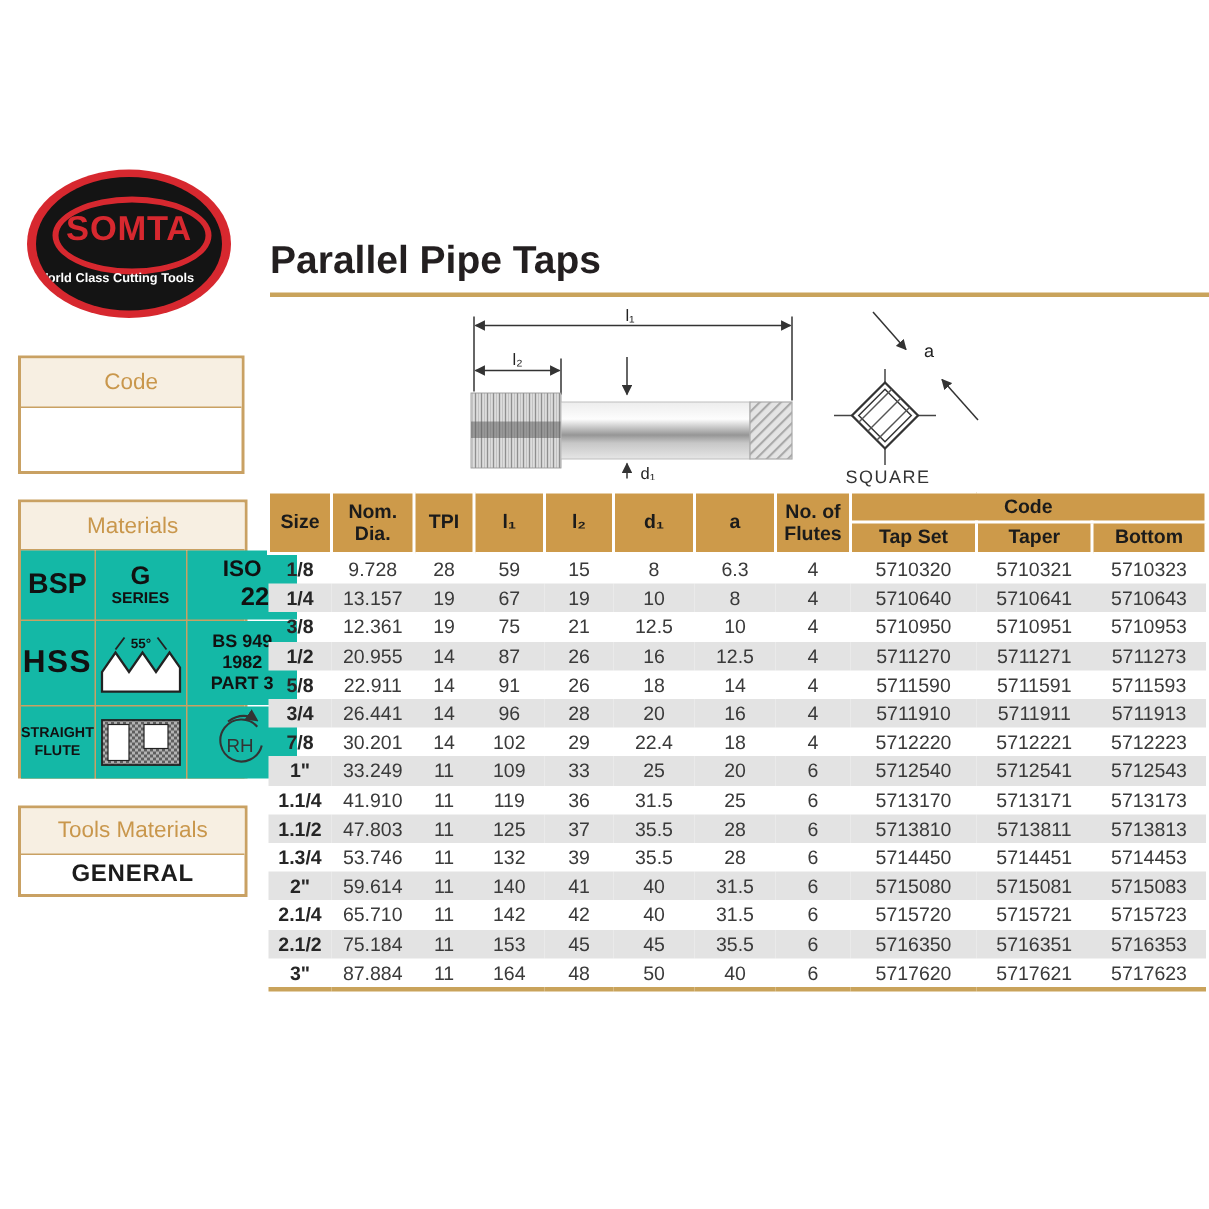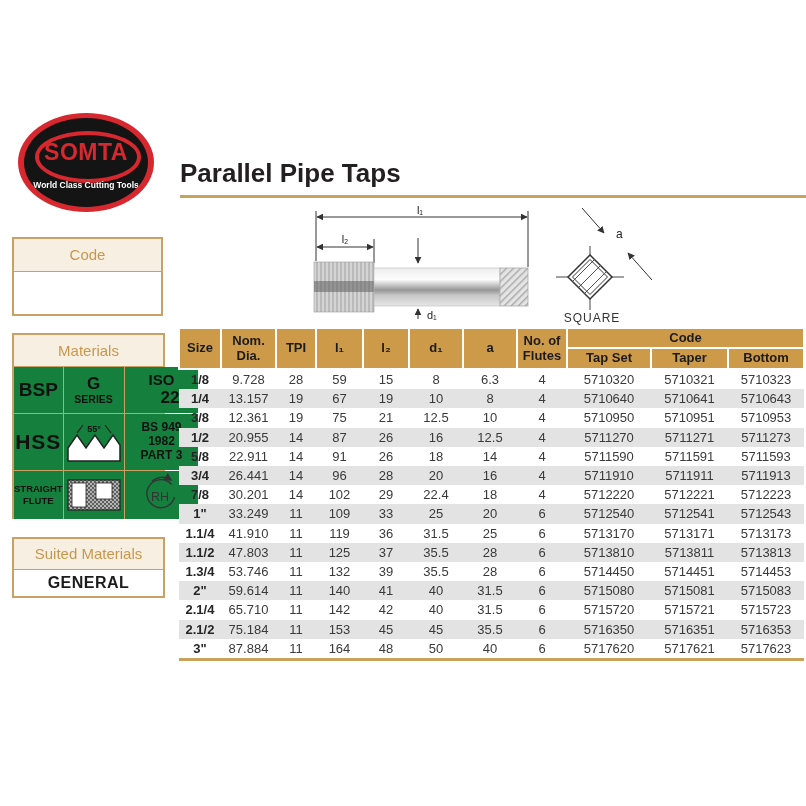--- a/index.html
+++ b/index.html
@@ -8,42 +8,42 @@
 
   
   .logo{position:absolute;left:18px;top:113px;width:136px;height:99px;
         background:#D7282F;border-radius:50%;}
   .logo-black{position:absolute;left:6px;top:5px;right:6px;bottom:5px;
         background:#141414;border-radius:50%;overflow:hidden;}
   .logo-ring{position:absolute;left:11px;top:13px;width:98px;height:44px;
         border:4px solid #D7282F;border-radius:50%;}
   .logo-name{position:absolute;left:0;right:0;top:21px;text-align:center;
         color:#D7282F;font-weight:bold;font-size:23px;letter-spacing:.5px;}
-  .logo-tagline{position:absolute;left:0;right:0;top:62px;text-align:center;
+  .logo-tagline{position:absolute;left:0;right:0;top:62px;
         color:#fff;font-weight:bold;font-size:8.5px;white-space:nowrap;}
 
   
   .title{position:absolute;left:180px;top:158px;margin:0;font-size:26px;
         font-weight:bold;color:#231F20;}
   .title-rule{position:absolute;left:180px;top:195px;right:0;height:3px;background:#C9A35B;}
 
   
   .box{position:absolute;border:2px solid #C9A163;background:#fff;box-sizing:border-box;}
   .box-header{background:#F7EFE2;color:#C9974C;text-align:center;font-size:15px;
         border-bottom:1px solid #C9A163;}
   .code-box{left:12px;top:237px;width:151px;height:79px;}
   .code-box .box-header{line-height:32px;height:32px;}
   .code-value{height:43px;display:flex;align-items:center;justify-content:center;
         font-size:26px;font-weight:bold;color:#1c1c1c;}
 
   .props-box{left:12px;top:333px;width:153px;height:186px;}
   .props-box .box-header{line-height:31px;height:31px;}
   .props-grid{display:grid;grid-template-columns:1fr 1.05fr 1.1fr;
         grid-template-rows:46px 56px 48px;gap:1px;background:#C9A163;}
-  .pcell{background:#15803d;display:flex;flex-direction:column;align-items:center;
+  .pcell{background:#14b8a6;display:flex;flex-direction:column;align-items:center;
         justify-content:center;color:#111;text-align:center;}
   .c-bsp{font-size:19px;font-weight:bold;}
   .c-g .l1{font-size:17px;font-weight:bold;line-height:1.05;}
   .c-g .l2{font-size:10.5px;font-weight:bold;}
   .c-iso .l1{font-size:15px;font-weight:bold;line-height:1.05;}
   .c-iso .l2{font-size:17px;font-weight:bold;margin-left:36px;}
   .c-hss{font-size:21px;font-weight:bold;letter-spacing:1px;}
   .c-bs div{font-size:12px;font-weight:bold;line-height:1.15;}
   .c-straight div{font-size:9.5px;font-weight:bold;line-height:1.25;}
 
@@ -224,21 +224,21 @@
           </defs>
           <path d="M 33.5,12.5 A 14,14 0 1 0 36.5,25" fill="none" stroke="#333" stroke-width="1.4"></path>
           <path d="M 14,9 Q 24,2 33,8" fill="none" stroke="#333" stroke-width="1.4" marker-end="url(#arrR)"></path>
           <text x="22" y="29" font-size="12.5" fill="#333" text-anchor="middle">RH</text>
         </svg>
       </div>
     </div>
   </div>
 
   <div class="box materials-box">
-    <div class="box-header">Suited Materials</div>
+    <div class="box-header">Tools Materials</div>
     <div class="materials-value">GENERAL</div>
   </div>
 
   <table class="data-table">
     <colgroup>
       <col style="width:42px">
         <col style="width:55px">
         <col style="width:40px">
       <col style="width:47px">
         <col style="width:46px">

